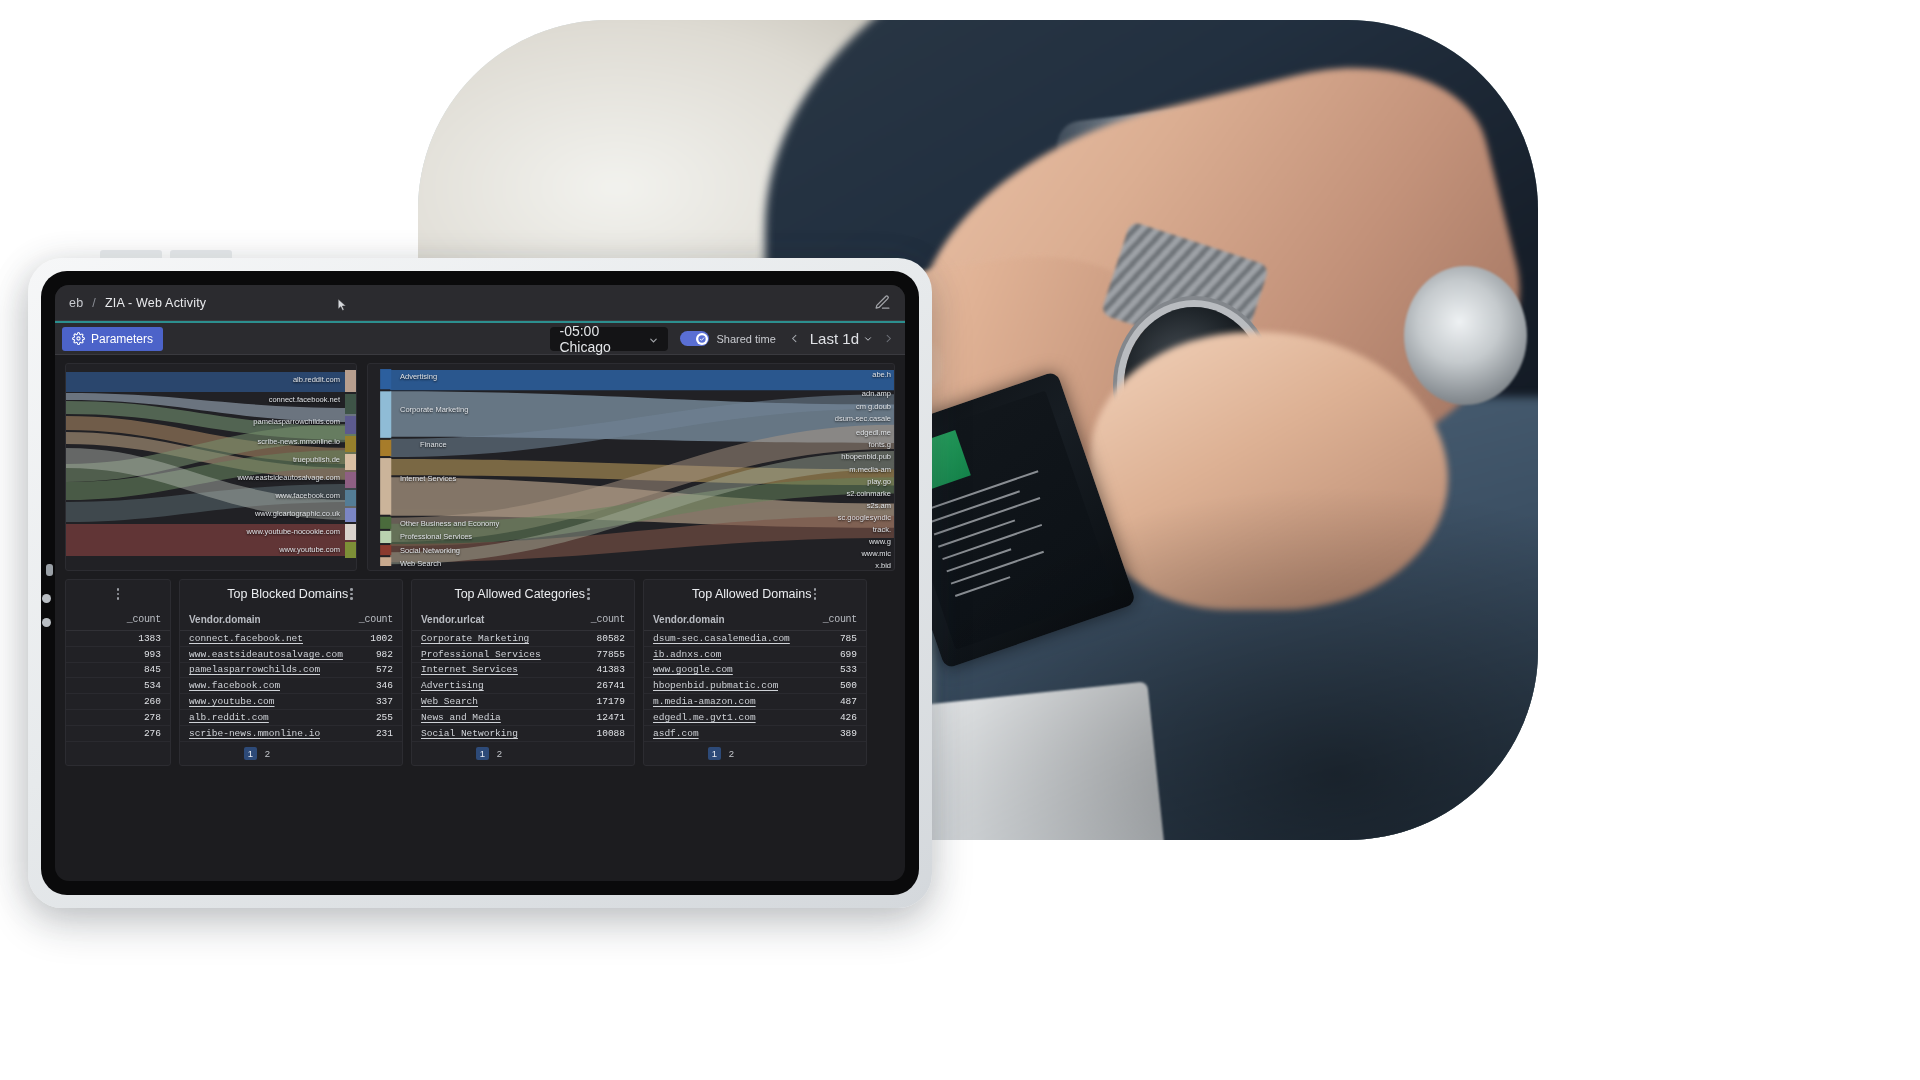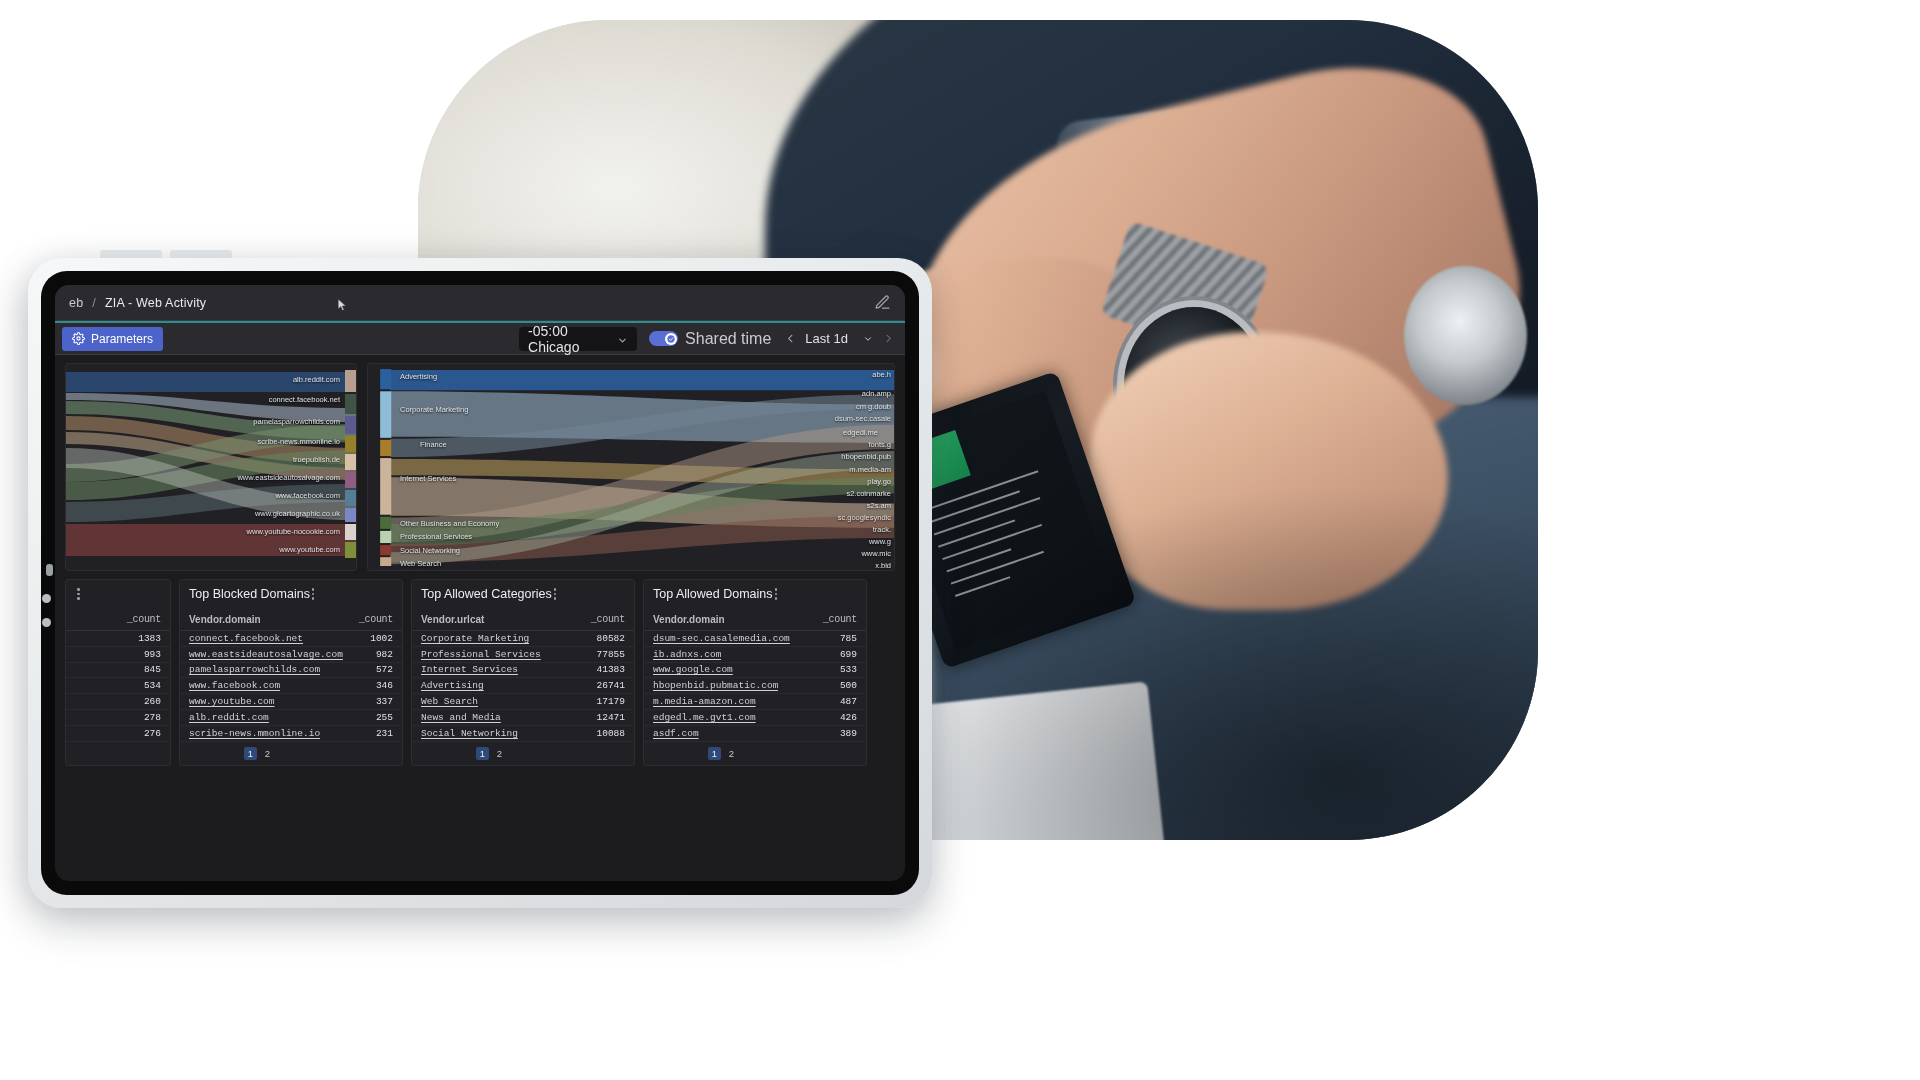--- a/index.html
+++ b/index.html
@@ -203,27 +203,27 @@
   .chev{width:11px;height:11px;opacity:.8;}
   .toggle-wrap{display:flex;align-items:center;gap:7px;margin-right:10px;}
   .toggle{
     width:29px;height:15px;border-radius:9px;background:#5a6fd4;position:relative;cursor:pointer;
   }
   .toggle .knob{
     position:absolute;right:1.5px;top:1.5px;width:12px;height:12px;border-radius:50%;
     background:#fff;display:flex;align-items:center;justify-content:center;
   }
   .toggle .knob svg{width:8px;height:8px;}
-  .toggle-label{font-size:16px;color:#c9cbd0;}
+  .toggle-label{font-size:11px;color:#c9cbd0;}
   .timenav{display:flex;align-items:center;gap:2px;margin-right:8px;}
   .tn-arrow{
     width:18px;height:22px;display:flex;align-items:center;justify-content:center;
     color:#a9acb2;cursor:pointer;font-size:13px;
   }
-  .tn-label{font-size:13px;color:#dfe1e5;display:flex;align-items:center;gap:15px;cursor:pointer;padding:0 4px;}
+  .tn-label{font-size:15px;color:#dfe1e5;display:flex;align-items:center;gap:4px;cursor:pointer;padding:0 4px;}
 
   .param-row{
     height:30px;background:#202023;display:flex;align-items:center;
     padding:0 10px;box-sizing:border-box;gap:10px;
     border-bottom:1px solid #2e2e33;
   }
   .param-field{
     height:19px;width:170px;background:#2a2a2e;border:1px solid #3a3a40;border-radius:3px;
   }
   .apply-btn{
@@ -253,21 +253,21 @@
   }
   .tbl-card{
     background:#212125;border:1px solid #2c2c31;border-radius:3px;
     display:flex;flex-direction:column;min-width:0;position:relative;
   }
   .c1{width:104px;flex:none;}
   .c2{width:222px;flex:none;}
   .c3{width:222px;flex:none;}
   .c4{width:222px;flex:none;}
   .tbl-head{
-    height:28px;display:flex;align-items:center;justify-content:flex-start;
+    height:28px;display:flex;align-items:center;justify-content:center;
     padding:0 9px;box-sizing:border-box;
   }
   .tbl-title{font-size:12.5px;color:#eceef1;white-space:nowrap;overflow:hidden;}
   .kebab{display:flex;flex-direction:column;gap:2px;cursor:pointer;padding:3px 2px;}
   .kebab i{width:2.5px;height:2.5px;border-radius:50%;background:#9b9ea4;display:block;}
   .tbl-colhead{
     display:flex;justify-content:space-between;align-items:center;
     padding:6px 9px 5px 9px;font-size:10px;color:#b9bcc2;
     border-bottom:1px solid #313136;
     font-family:"Liberation Sans",sans-serif;
@@ -483,21 +483,21 @@
         <span class="sk-label" style="left:32px;top:110px;">Internet Services</span>
         <span class="sk-label" style="left:32px;top:155px;">Other Business and Economy</span>
         <span class="sk-label" style="left:32px;top:168px;">Professional Services</span>
         <span class="sk-label" style="left:32px;top:182px;">Social Networking</span>
         <span class="sk-label" style="left:32px;top:195px;">Web Search</span>
 
         <span class="sk-label" style="right:3px;top:6px;">abe.h</span>
         <span class="sk-label" style="right:3px;top:25px;">adn.amp</span>
         <span class="sk-label" style="right:3px;top:38px;">cm g.doub</span>
         <span class="sk-label" style="right:3px;top:50px;">dsum-sec.casale</span>
-        <span class="sk-label" style="right:16px;top:64px;">edgedl.me</span>
+        <span class="sk-label" style="right:3px;top:64px;">edgedl.me</span>
         <span class="sk-label" style="right:3px;top:76px;">fonts.g</span>
         <span class="sk-label" style="right:3px;top:88px;">hbopenbid.pub</span>
         <span class="sk-label" style="right:3px;top:101px;">m.media-am</span>
         <span class="sk-label" style="right:3px;top:113px;">play.go</span>
         <span class="sk-label" style="right:3px;top:125px;">s2.coinmarke</span>
         <span class="sk-label" style="right:3px;top:137px;">s2s.am</span>
         <span class="sk-label" style="right:3px;top:149px;">sc.googlesyndic</span>
         <span class="sk-label" style="right:3px;top:161px;">track.</span>
         <span class="sk-label" style="right:3px;top:173px;">www.g</span>
         <span class="sk-label" style="right:3px;top:185px;">www.mic</span>

